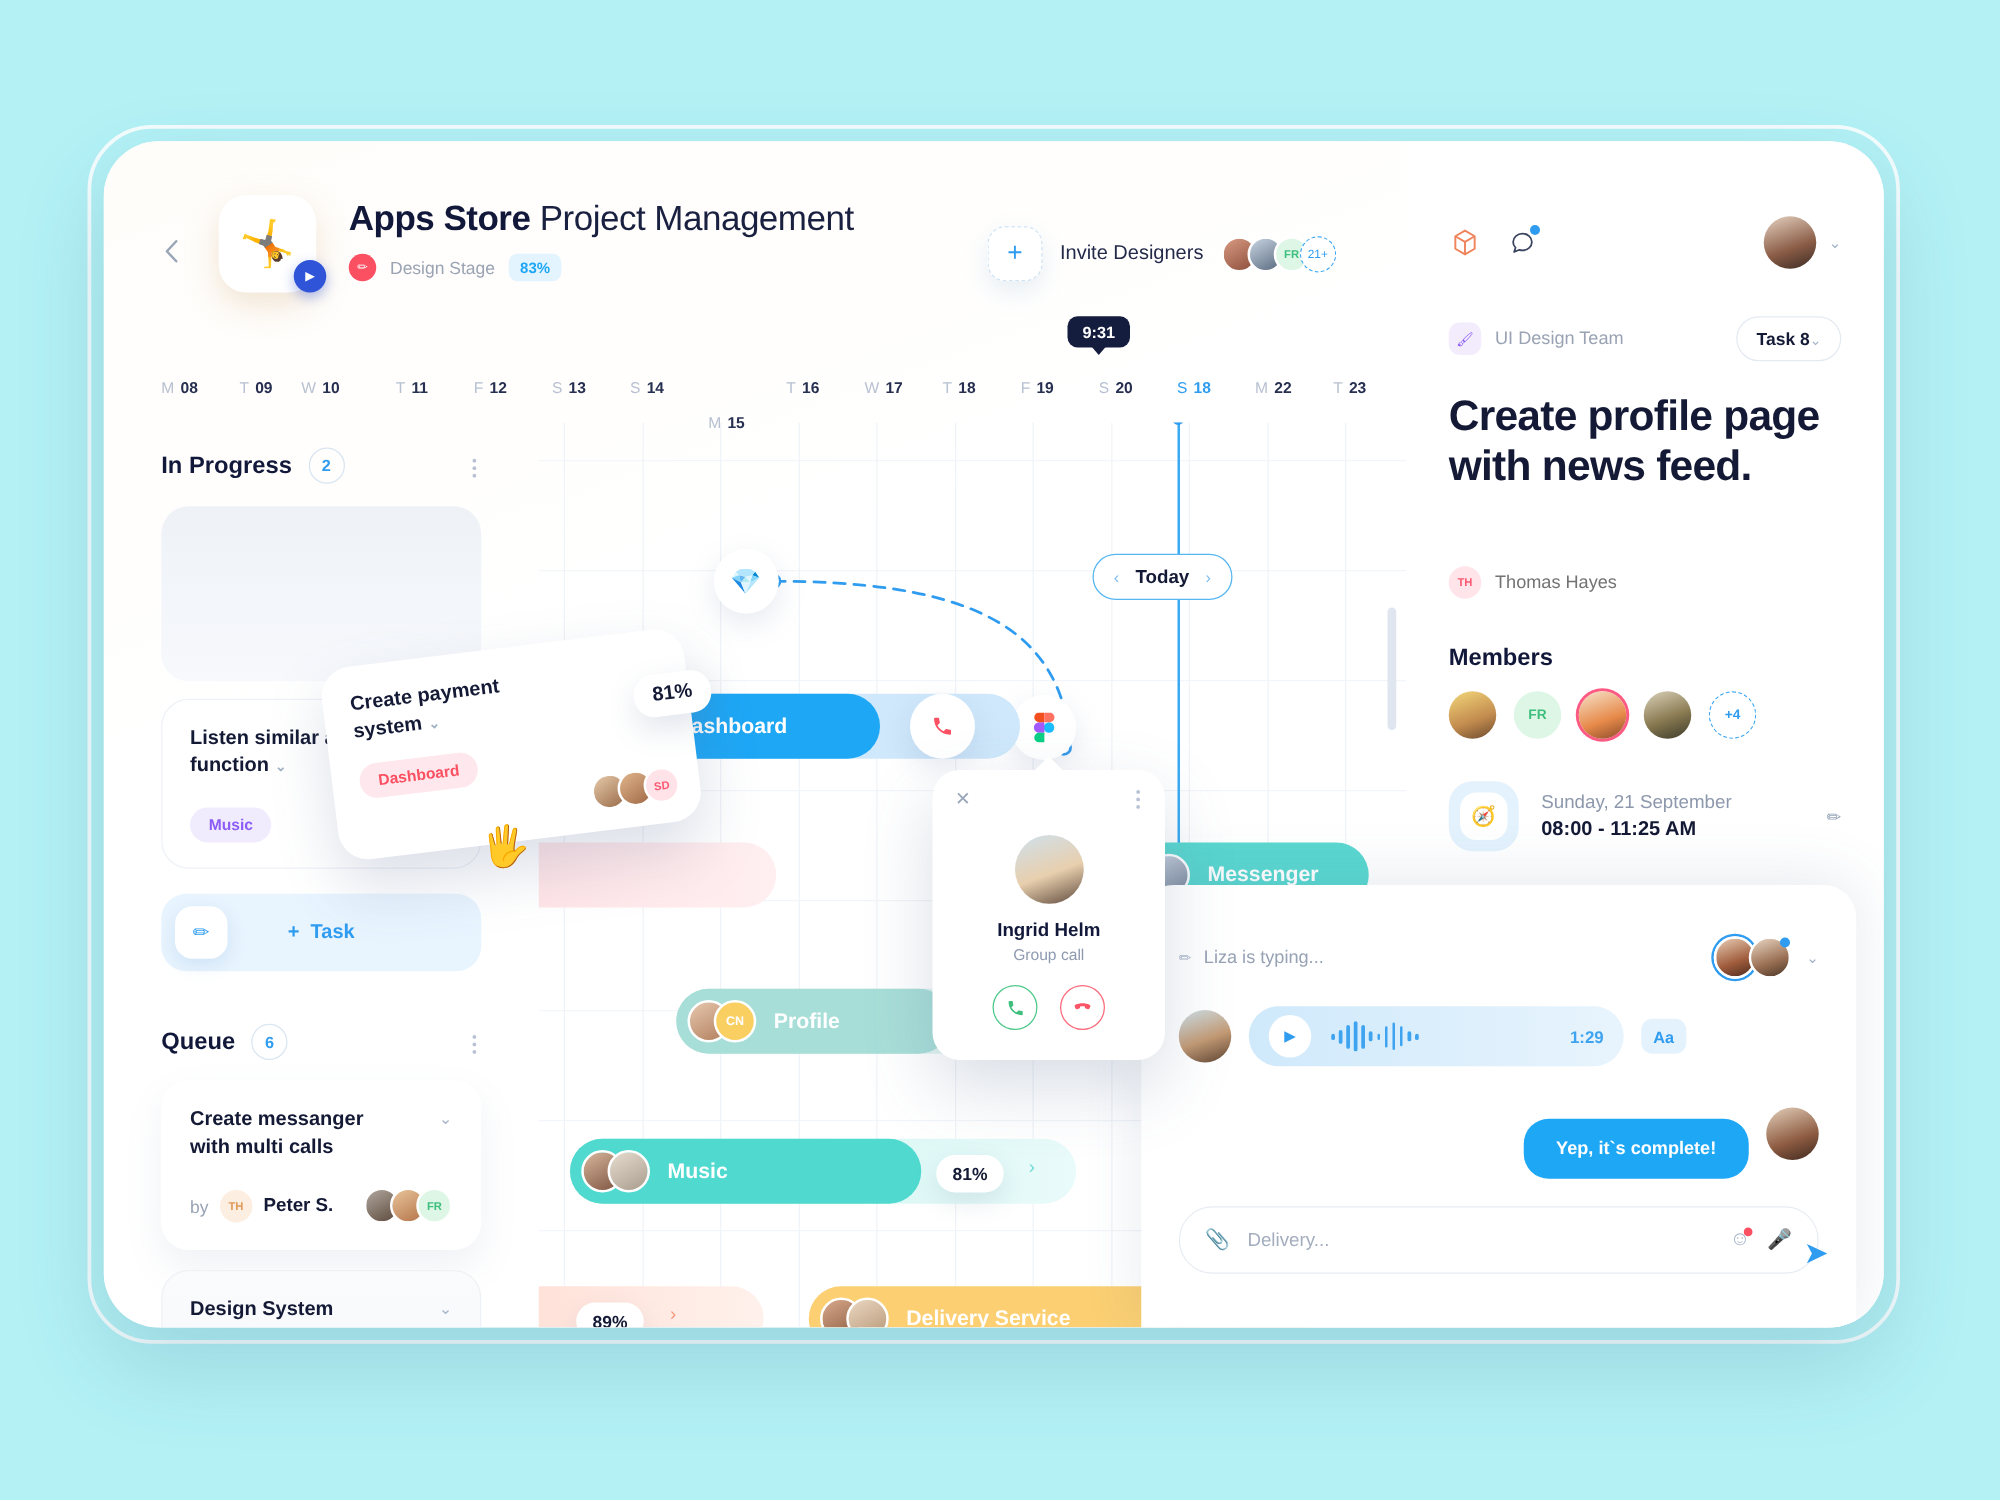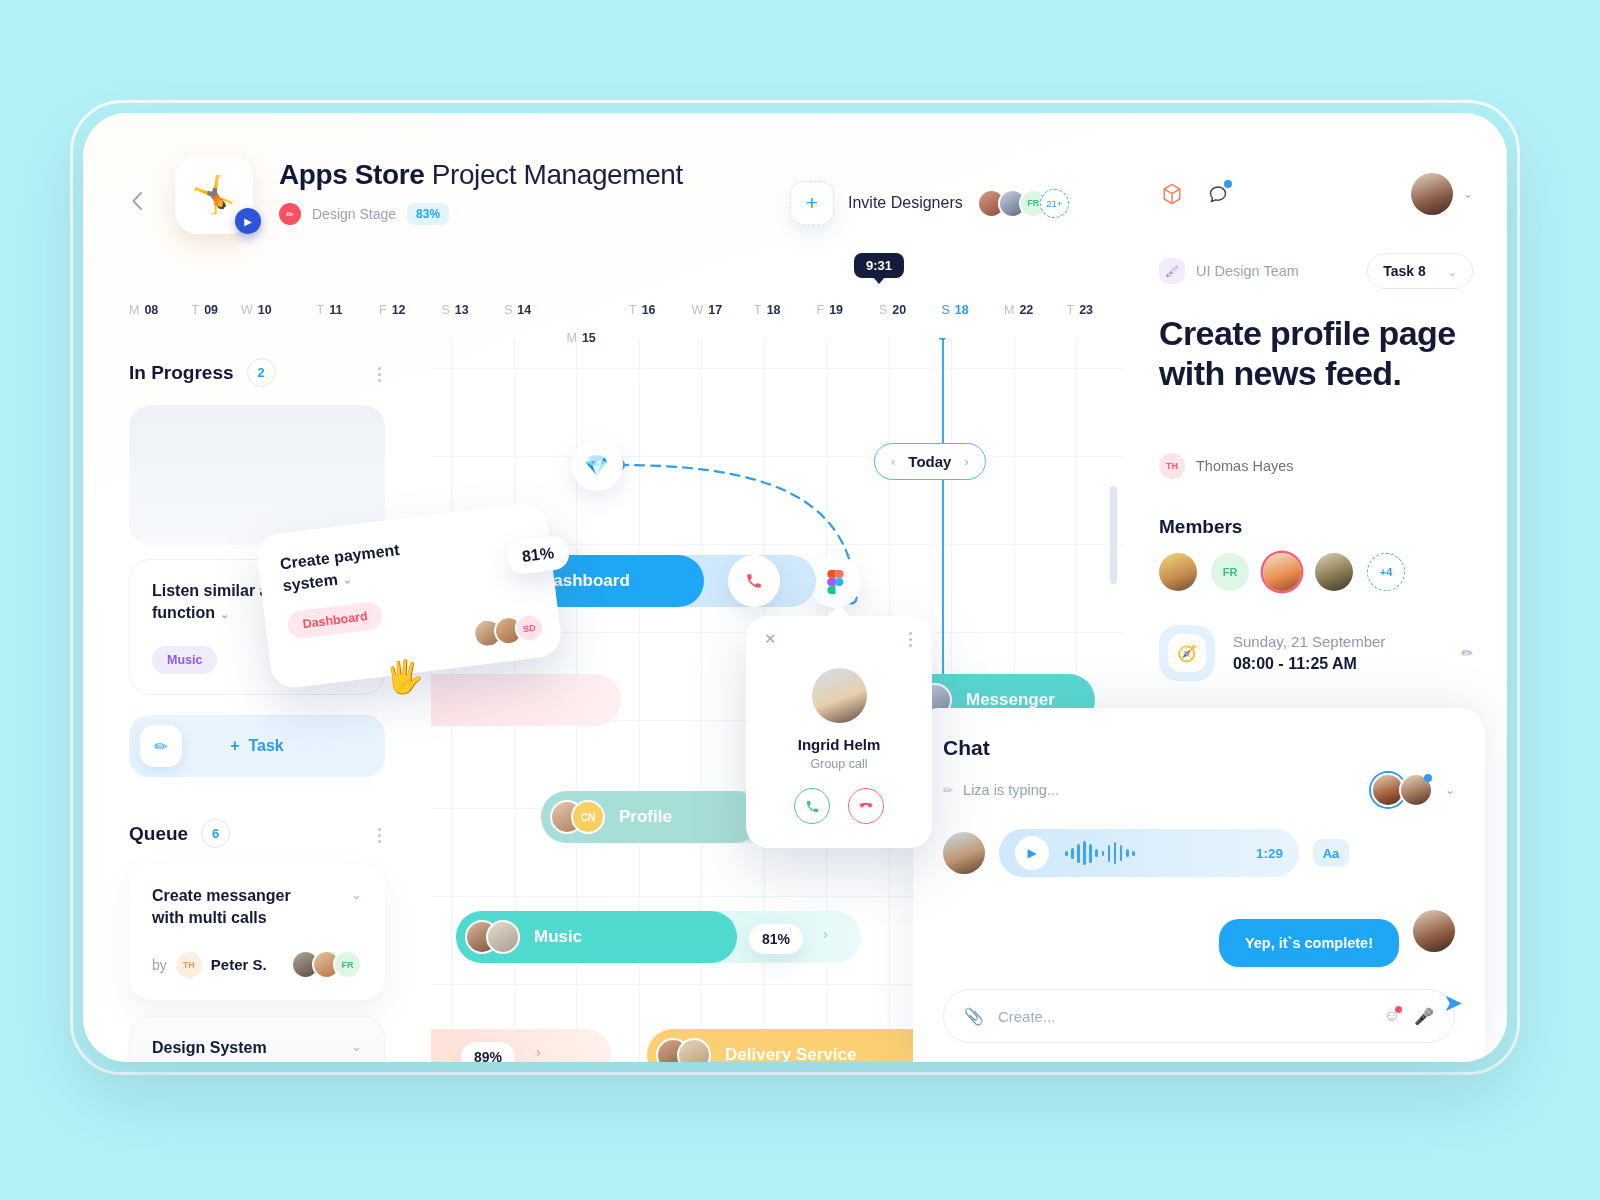--- a/index.html
+++ b/index.html
@@ -216,21 +216,21 @@
   .s-ico{ width:26px;height:26px;display:flex;align-items:center;justify-content:center;cursor:pointer;position:relative;}
   .s-dot{ position:absolute; right:-1px; top:-1px; width:8px;height:8px;border-radius:50%;background:#2f9cf0;}
   .s-av{ width:42px;height:42px;border-radius:50%;margin-left:auto;background-size:cover;background-position:center;}
   .s-chev{ margin-left:10px; color:#9fb0c5; font-size:12px; cursor:pointer; }
   .team-row{ position:absolute; left:34px; right:34px; top:140px; display:flex; align-items:center; }
   .team-ic{ width:26px;height:26px;border-radius:9px;background:#f3ecfd;color:#8b5cf6;
       display:flex;align-items:center;justify-content:center;font-size:11px;margin-right:11px;}
   .team-name{ font-size:14.5px; color:#9aa3b4; }
   .task-sel{
     margin-left:auto; border:1.4px solid #e4eaf1; border-radius:20px; padding:9px 15px;
-    font-size:14px; font-weight:700; color:#141a35; display:flex; align-items:flex-end; gap:22px; cursor:pointer;
+    font-size:14px; font-weight:700; color:#141a35; display:flex; align-items:flex-end; gap:0; cursor:pointer;
   }
   .task-sel span{ color:#9fb0c5; font-size:11px; font-weight:400;}
   .s-title{
     position:absolute; left:34px; right:46px; top:200px;
     font-size:34px; font-weight:700; color:#141a35; line-height:1.19; letter-spacing:-.6px;
   }
   .s-author{ position:absolute; left:34px; top:340px; display:flex; align-items:center; gap:11px;}
   .ini-c{ width:26px;height:26px;border-radius:50%;display:flex;align-items:center;justify-content:center;font-size:9px;font-weight:700;}
   .s-author .nm{ font-size:14.5px; color:#737373; }
   .mem-h{ position:absolute; left:34px; top:403px; font-size:19px; font-weight:700; color:#12183a; }
@@ -685,21 +685,20 @@
           </i>
       </div>
       <div>
         <div class="d1">Sunday, 21 September</div>
         <div class="d2">08:00 - 11:25 AM</div>
       </div>
       <div class="pen"><span>✏</span></div>
     </div>
 
     <div class="chat">
-      <div class="chat-h">Chat</div>
       <div class="chat-sub">
         <span class="pen"><span>✏</span></span>
         <span class="tx">Liza is typing...</span>
         <div class="avs">
           <div class="ca sel" style="background:linear-gradient(160deg,#e8cdb5,#a05c3c 60%,#4a2a1e)"></div>
           <div class="ca" style="background:linear-gradient(160deg,#ead7c4,#9a7054 60%,#4b3526)">
             <div class="cdot"></div>
           </div>
           <span class="cv"><span>⌄</span></span>
         </div>
@@ -732,21 +731,21 @@
           </div>
       </div>
 
       <div class="msg-row">
         <div class="bubble">Yep, it`s complete!</div>
         <div class="msg-av" style="background:linear-gradient(160deg,#e4d0bb,#8e5c42 60%,#3e281f)"></div>
       </div>
 
       <div class="composer">
         <span class="clip"><span>📎</span></span>
-        <span class="ph">Create...</span>
+        <span class="ph">Delivery...</span>
         <span class="sm"><span>☺</span><b></b></span>
         <span class="mic"><span>🎤</span></span>
       </div>
       <div class="send" style="position:absolute;right:22px;bottom:46px">
         <span>➤</span>
       </div>
     </div>
   </div>
 </div>
 

